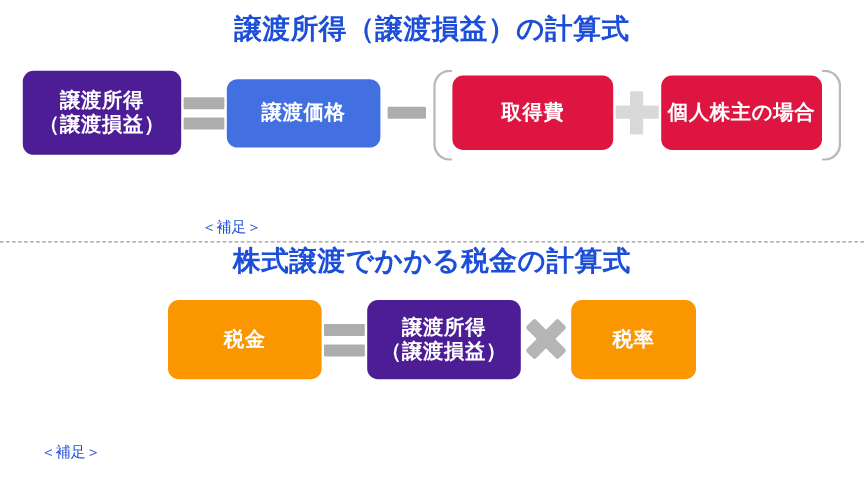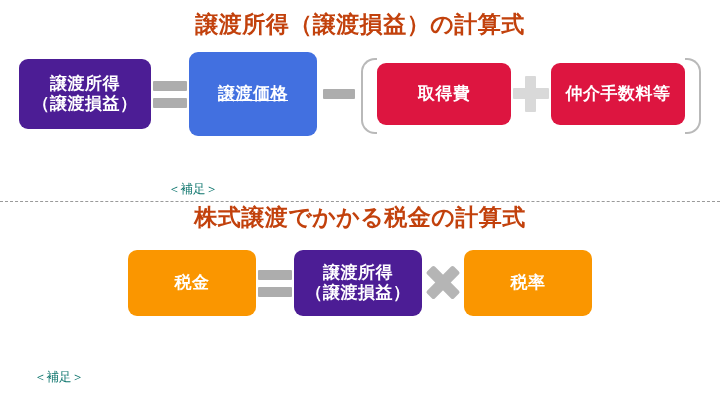--- a/index.html
+++ b/index.html
@@ -13,21 +13,21 @@
   }
   .section{position:absolute;left:0;width:720px;}
   #section-top{top:0;height:201px;}
   #section-bottom{top:202px;height:203px;}
 
   .section-title{
     text-align:center;
     font-size:23px;
     font-weight:700;
     letter-spacing:0.5px;
-    color:#c2410c;
+    color:#1d4ed8;
     line-height:1;
   }
   #title-top{margin-top:13px;}
   #title-bottom{margin-top:4px;}
 
   .formula-row{
     display:flex;
     align-items:center;
     justify-content:center;
     position:relative;
@@ -51,28 +51,28 @@
   }
   .box .l2{display:block;text-align:right;}
 
   .box-green{background:#4c1d95;}
   .box-blue{background:#4270e0;}
   .box-red{background:#dd1540;text-align:right;}
   .box-orange{background:#fa9600;}
 
   
   #box-capital-gain{width:132px;height:70px;}
-  #box-transfer-price{width:128px;height:84px;text-decoration:underline;}
+  #box-transfer-price{width:128px;height:57px;}
   #box-acquisition-cost{width:134px;height:62px;}
   #box-brokerage-fee{width:134px;height:62px;}
 
   
   #box-tax{width:128px;height:66px;}
   #box-capital-gain-2{width:128px;height:66px;}
-  #box-tax-rate{width:128px;height:66px;}
+  #box-tax-rate{width:104px;height:66px;}
 
   
   .op{
     color:#adadad;
     display:flex;
     align-items:center;
     justify-content:center;
     flex:none;
   }
   .op-equals{width:38px;height:30px;flex-direction:column;gap:7px;}
@@ -102,21 +102,21 @@
     height:76px;
     border:2px solid #b9b9b9;
     box-sizing:border-box;
   }
   .bracket.left{left:0;border-right:none;border-radius:14px 0 0 14px;}
   .bracket.right{right:0;border-left:none;border-radius:0 14px 14px 0;}
 
   .note{
     font-size:12.5px;
     line-height:1.45;
-    color:#0f766e;
+    color:#1d4ed8;
     white-space:pre;
   }
   #note-top{margin-left:168px;margin-top:14px;}
   #note-bottom{margin-left:34px;margin-top:15px;}
 
   .divider{
     position:absolute;
     top:201px;left:0;
     width:720px;height:0;
     border-top:1px dashed #9a9a9a;
@@ -157,21 +157,21 @@
       <div class="box box-red" id="box-acquisition-cost">
         <span>取得費</span>
       </div>
 
       <div class="op op-plus">
         <i class="h"></i>
           <i class="v"></i>
       </div>
 
       <div class="box box-red" id="box-brokerage-fee">
-        <span>仲介手数料等</span>
+        <span>個人株主の場合</span>
       </div>
 
       <span class="bracket right"></span>
     </div>
 
   </div>
 
   <div class="note" id="note-top">
     <div>＜補足＞</div>
   </div>

